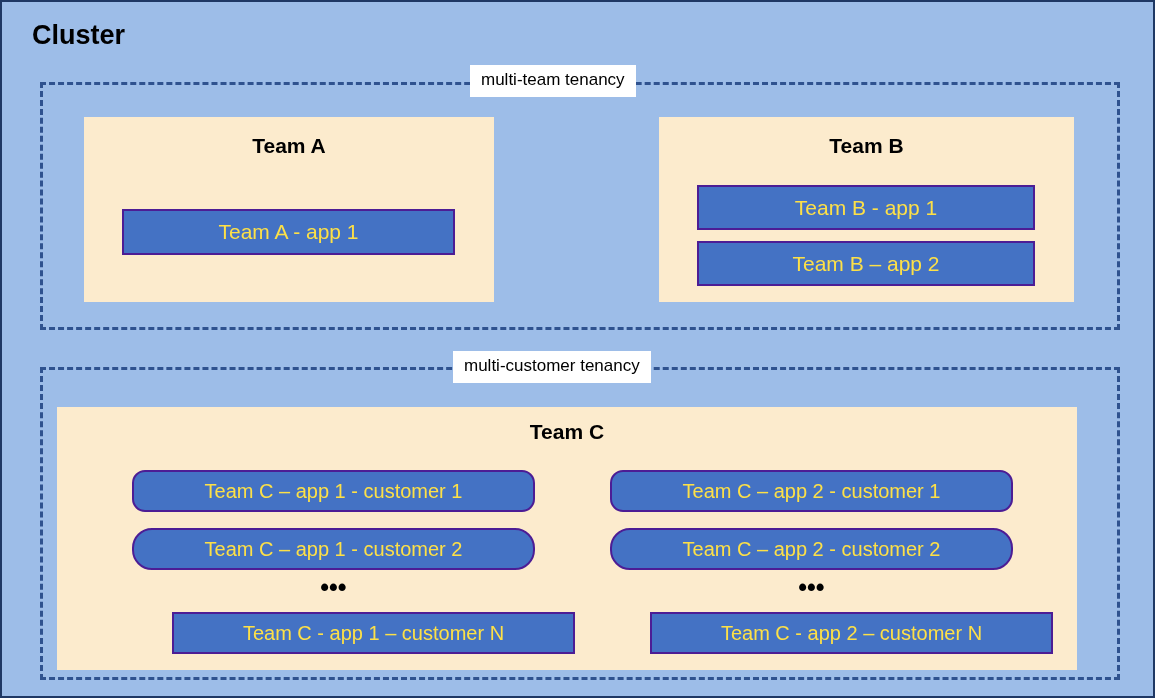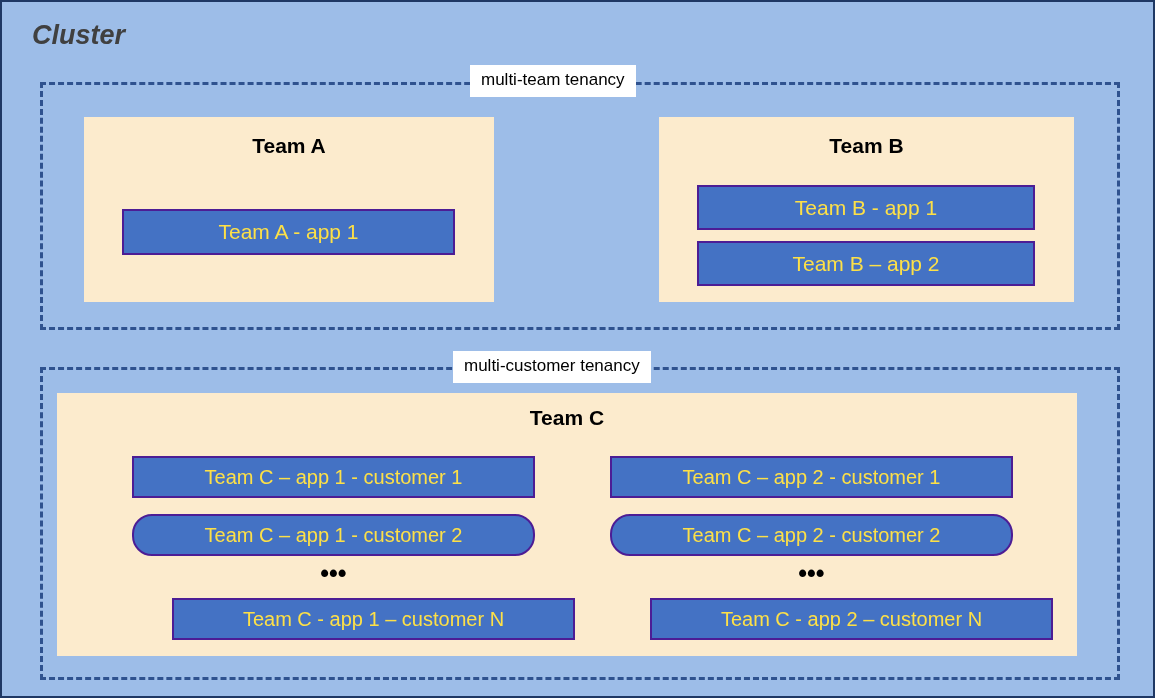--- a/index.html
+++ b/index.html
@@ -21,24 +21,23 @@
     overflow: hidden;
   }
 
   
   .cluster-title {
     position: absolute;
     left: 30px;
     top: 18px;
     font-size: 27px;
     font-weight: bold;
-    color: #404040;
+    color: #000000;
     letter-spacing: 0px;
     white-space: nowrap;
-    font-style: italic;
   }
 
   
   .tenancy-zone {
     position: absolute;
     border: 3px dashed #2F528F;
     box-sizing: border-box;
     background: transparent;
   }
   #zone-multi-team {
@@ -86,21 +85,21 @@
     height: 185px;
   }
   #panel-team-b {
     left: 657px;
     top: 115px;
     width: 415px;
     height: 185px;
   }
   #panel-team-c {
     left: 55px;
-    top: 391px;
+    top: 405px;
     width: 1020px;
     height: 263px;
   }
 
   .team-heading {
     position: absolute;
     left: 0;
     right: 0;
     text-align: center;
     font-size: 21px;
@@ -152,21 +151,21 @@
 
   
   .app-box.team-c {
     width: 403px;
     height: 42px;
     font-size: 20px;
   }
   .col-left  { left: 75px; }
   .col-right { left: 553px; }
 
-  .row-1 { top: 63px; }
+  .row-1 { top: 63px; border-radius: 13px; }
   .row-2 { top: 121px; border-radius: 20px; }
   .row-n { top: 205px; margin-left: 40px; }
 
   
   .ellipsis {
     position: absolute;
     width: 403px;
     top: 168px;
     text-align: center;
     font-size: 25px;

